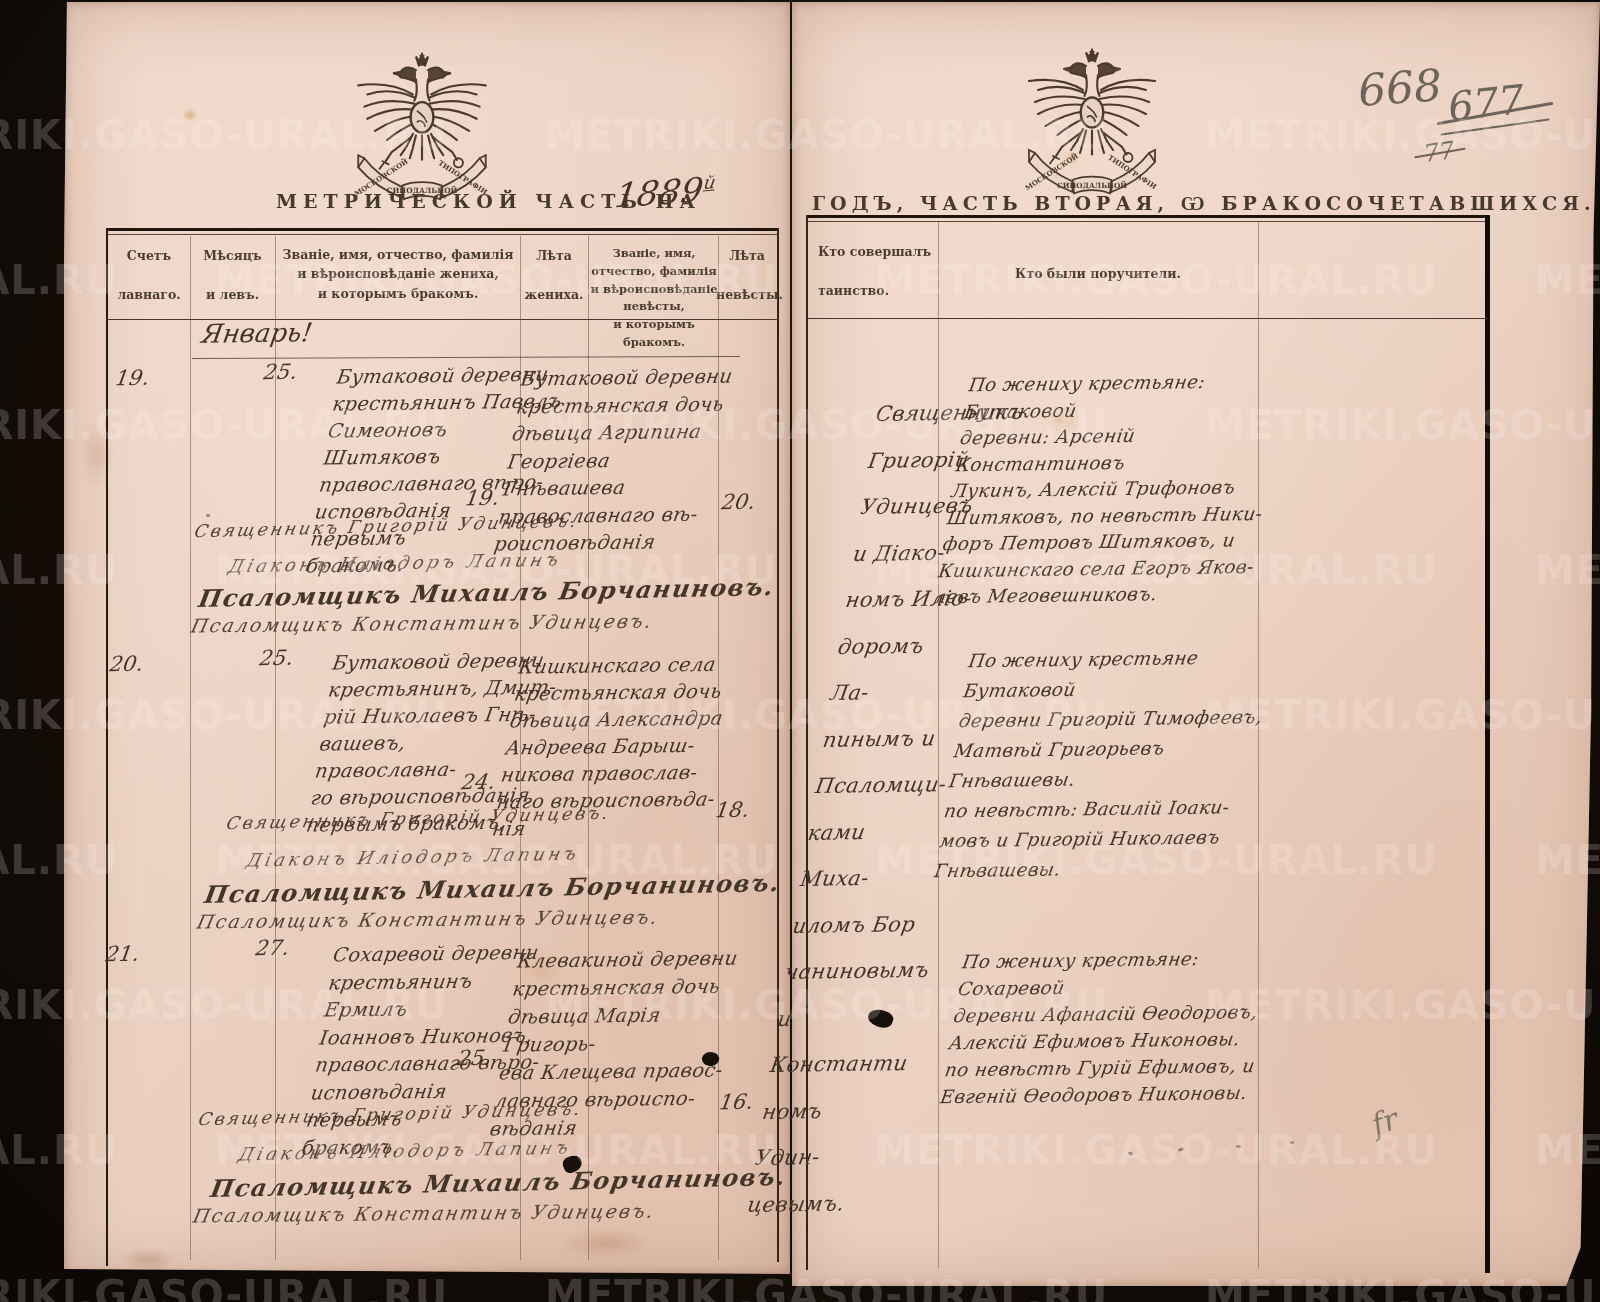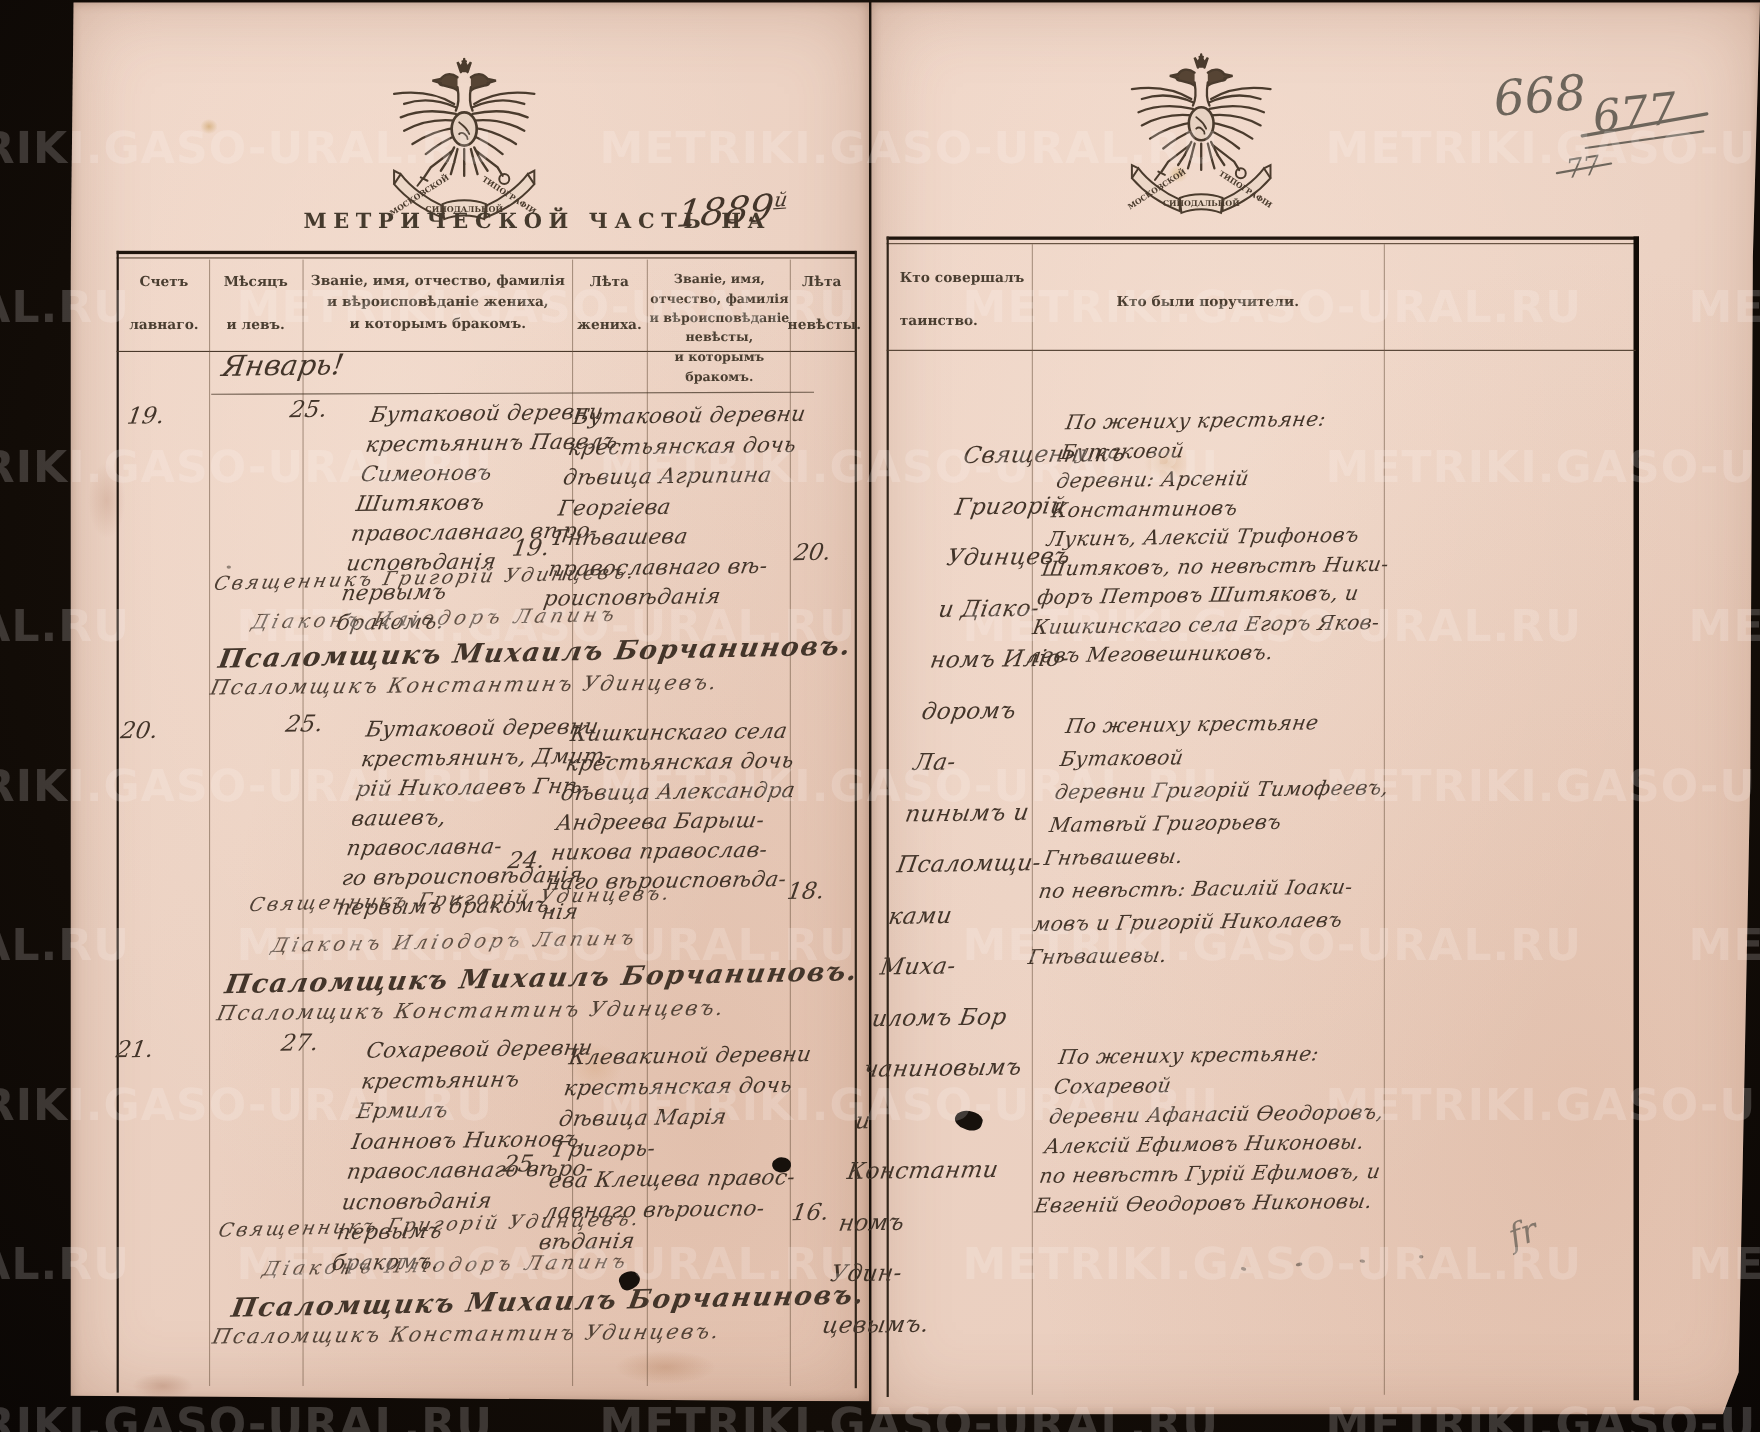--- a/index.html
+++ b/index.html
@@ -121,20 +121,21 @@
   </svg>
   <svg class="eagle" style="left:346px;top:52px;" width="152" height="170">
       <use href="#eagle"></use>
     </svg>
   <svg class="eagle" style="left:1016px;top:48px;" width="152" height="168">
       <use href="#eagle"></use>
     </svg>
 
   <div class="printed title" style="left:276px;top:190px;">МЕТРИЧЕСКОЙ ЧАСТЬ НА</div>
   <div class="hw" style="left:616px;top:172px;font-size:34px;transform:skewX(-12deg) rotate(-4deg);white-space:nowrap;"><span>1889</span><sup style="font-size:18px;text-decoration:underline;">й</sup></div>
+  <div class="printed title" style="left:812px;top:192px;letter-spacing:5px;">ГОДЪ, ЧАСТЬ ВТОРАЯ, Ѡ БРАКОСОЧЕТАВШИХСЯ.</div>
 
   <div class="printed colhead" style="left:108px;top:246px;width:82px;height:62px;">Счетъ
 
 лавнаго.</div>
   <div class="printed colhead" style="left:190px;top:246px;width:85px;height:62px;">Мѣсяцъ
 
 и левъ.</div>
   <div class="printed colhead" style="left:280px;top:245px;width:236px;height:66px;">Званіе, имя, отчество, фамилія
 и вѣроисповѣданіе жениха,
 и которымъ бракомъ.</div>

